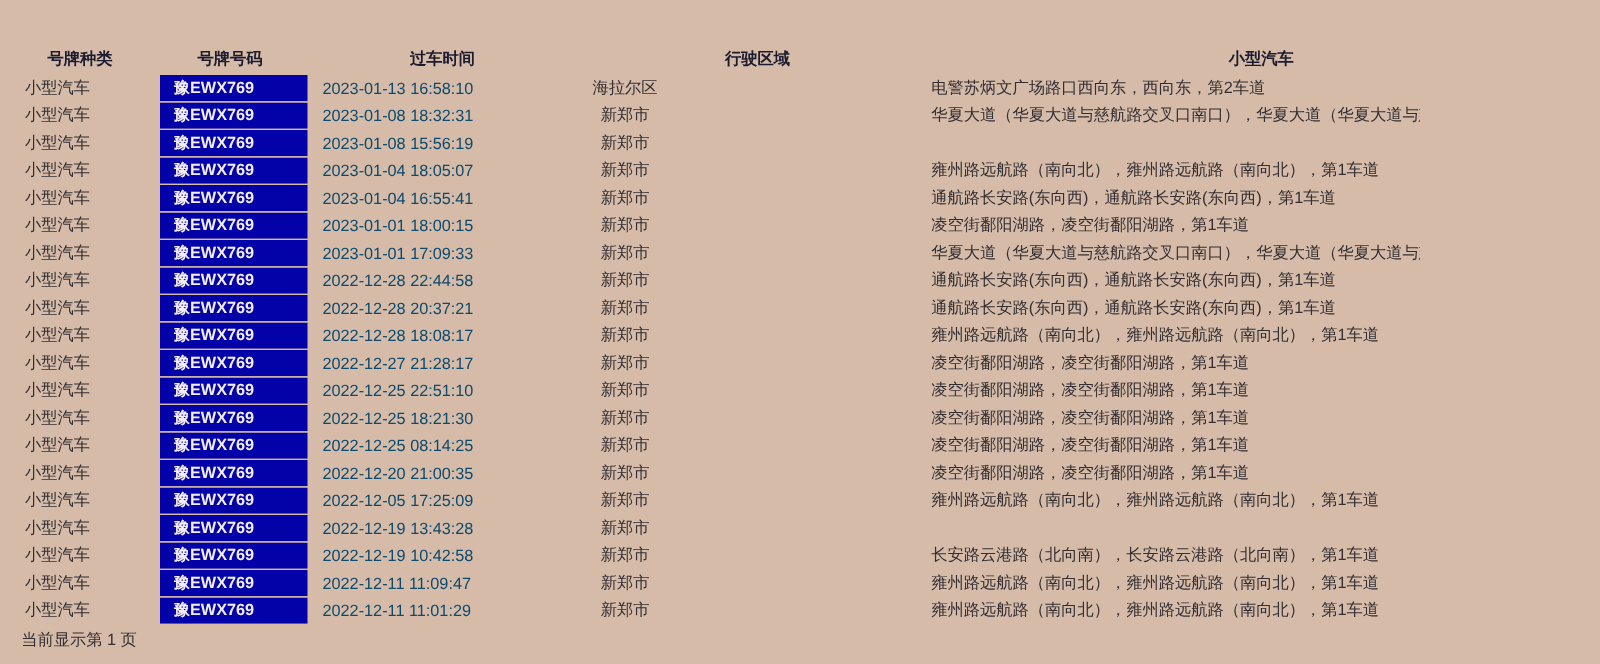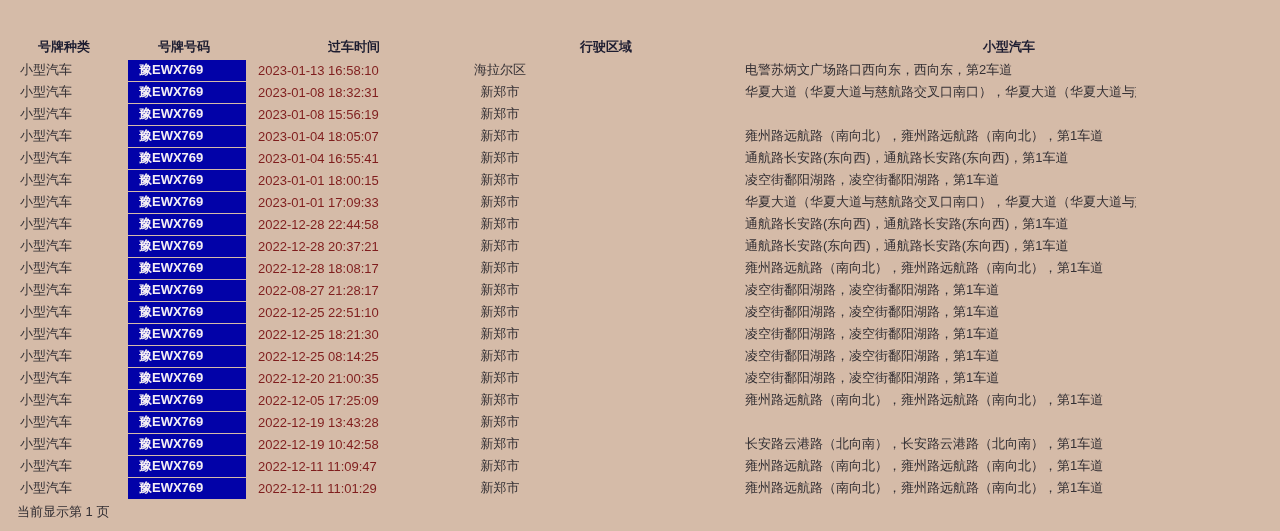--- a/index.html
+++ b/index.html
@@ -51,21 +51,21 @@
     display: flex;
     align-items: center;
     width: 118px;
     height: 21px;
     background: var(--plate-bg);
     color: var(--plate-text);
     font-weight: bold;
     padding-left: 11px;
     cursor: pointer;
   }
-  .cell-time { padding-left: 8px; color: #7f1d1d; }
+  .cell-time { padding-left: 8px; color: #0c4a6e; }
   .cell-region { text-align: center; }
   .cell-location { padding-left: 145px; }
 
   .footer-status {
     position: absolute;
     left: 17px;
     top: 479px;
     color: var(--body-text);
   }
 </style>
@@ -180,21 +180,21 @@
       <div class="cell cell-time">2022-12-28 18:08:17</div>
       <div class="cell cell-region">新郑市</div>
       <div class="cell cell-location">雍州路远航路（南向北），雍州路远航路（南向北），第1车道</div>
     </div>
 
     <div class="row">
       <div class="cell cell-type">小型汽车</div>
       <div class="cell cell-plate">
         <span class="plate-badge">豫EWX769</span>
       </div>
-      <div class="cell cell-time">2022-08-27 21:28:17</div>
+      <div class="cell cell-time">2022-12-27 21:28:17</div>
       <div class="cell cell-region">新郑市</div>
       <div class="cell cell-location">凌空街鄱阳湖路，凌空街鄱阳湖路，第1车道</div>
     </div>
 
     <div class="row">
       <div class="cell cell-type">小型汽车</div>
       <div class="cell cell-plate">
         <span class="plate-badge">豫EWX769</span>
       </div>
       <div class="cell cell-time">2022-12-25 22:51:10</div>

